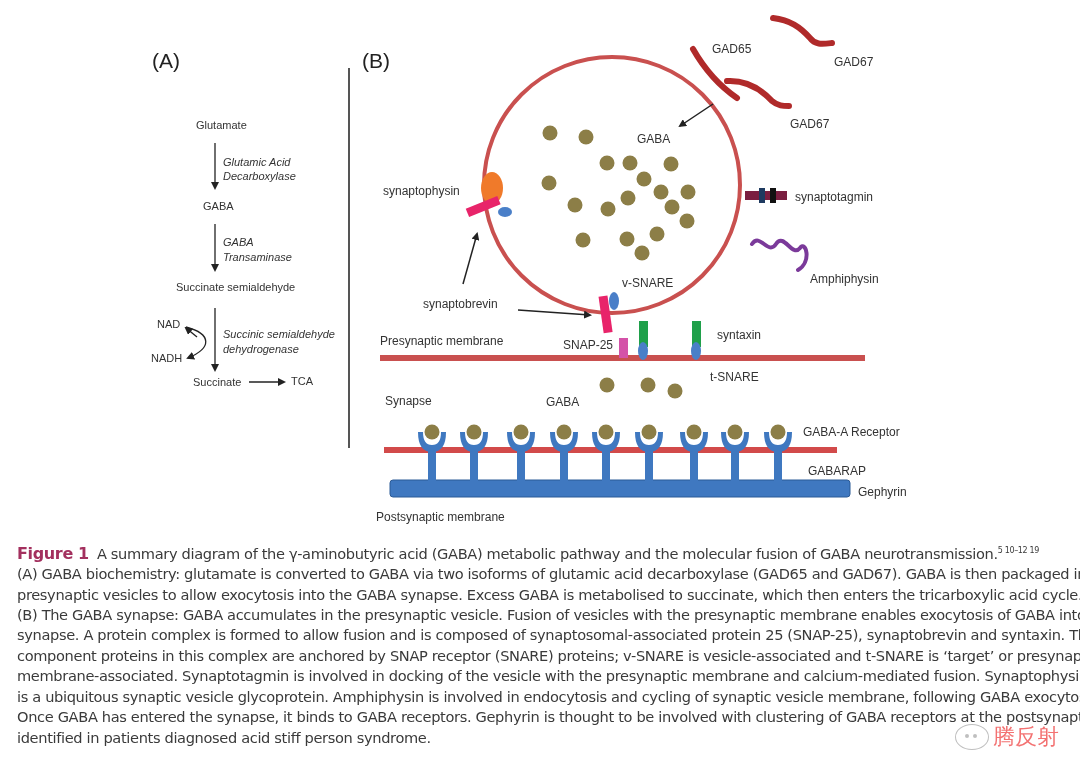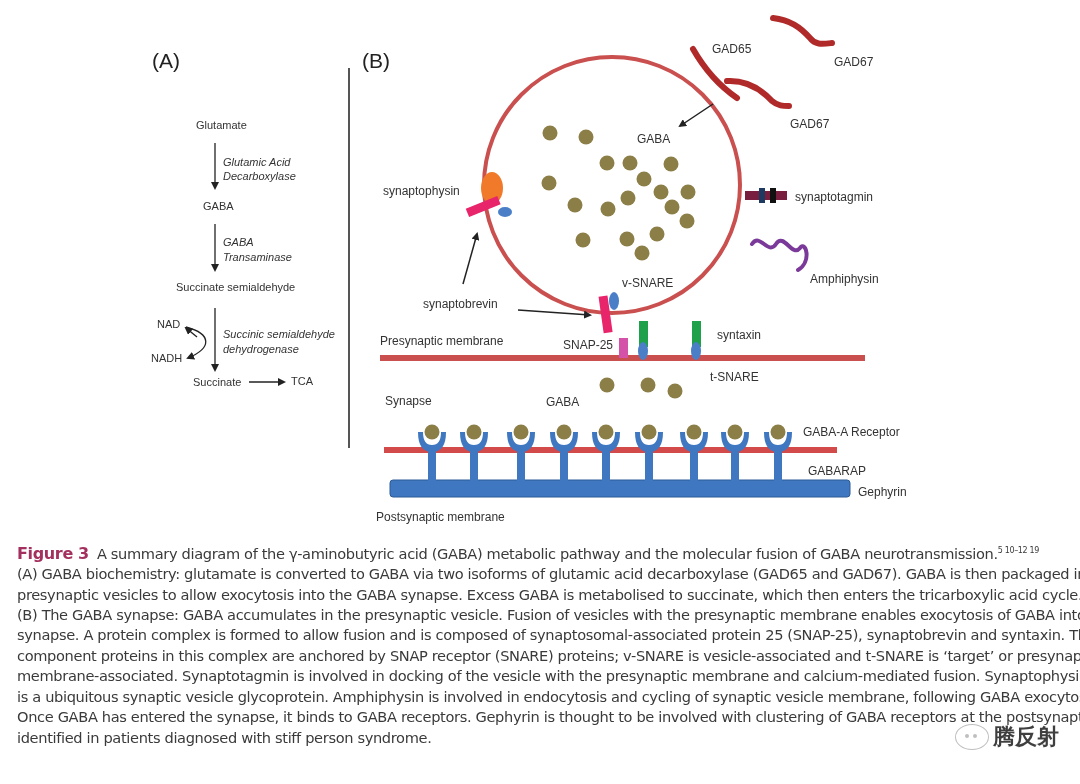--- a/index.html
+++ b/index.html
@@ -8,21 +8,21 @@
   #figure svg { position:absolute; left:0; top:0; }
   .lbl { font-family:"Liberation Sans", "DejaVu Sans", sans-serif; fill:#333; }
   .panel { font-size:21px; fill:#222; }
   .s11 { font-size:11px; }
   .s12 { font-size:12px; }
   .it { font-style:italic; }
   #caption { position:absolute; left:17px; top:541px; width:1060px; font-size:14.6px; line-height:20.4px; color:#3a3a3a; font-family:"DejaVu Sans", "Liberation Sans", sans-serif; letter-spacing:-0.35px; }
   #caption p { margin:0; white-space:nowrap; }
   .fig-label { color:#a3305e; font-weight:bold; font-size:16px; margin-right:8px; }
   .sup { font-size:8px; vertical-align:super;margin-top:12px; }
-  #watermark { position:absolute; left:955px; top:722px; color:#000000; opacity:0.75; font-size:22px; font-family:"DejaVu Sans", sans-serif; display:flex; align-items:center; gap:4px;font-weight:bold; }
+  #watermark { position:absolute; left:955px; top:722px; color:#ef4444; opacity:0.75; font-size:22px; font-family:"DejaVu Sans", sans-serif; display:flex; align-items:center; gap:4px; }
   #watermark .bubble { width:32px; height:24px; border:1.5px solid #aaa; border-radius:50%; display:inline-block; position:relative; }
   #watermark .bubble::after { content:""; position:absolute; left:9px; top:9px; width:4px; height:4px; border-radius:50%; background:#aaa; box-shadow:8px 0 0 #aaa; }
 </style>
 </head>
 <body>
 
 <div id="figure">
 <svg width="1080" height="535" viewBox="0 0 1080 535">
   <defs>
     <marker id="ah" markerWidth="8" markerHeight="8" refX="6" refY="4" orient="auto" markerUnits="userSpaceOnUse">
@@ -184,28 +184,28 @@
 
     <text class="lbl s12" x="803" y="436">GABA-A Receptor</text>
     <text class="lbl s12" x="808" y="475">GABARAP</text>
     <text class="lbl s12" x="858" y="496">Gephyrin</text>
     <text class="lbl s12" x="376" y="521">Postsynaptic membrane</text>
   </g>
 </svg>
 </div>
 
 <div id="caption">
-  <p><span class="fig-label">Figure 3</span><span>A summary diagram of the γ-aminobutyric acid (GABA) metabolic pathway and the molecular fusion of GABA neurotransmission.</span><span class="sup">5 10–12 19</span></p>
+  <p><span class="fig-label">Figure 1</span><span>A summary diagram of the γ-aminobutyric acid (GABA) metabolic pathway and the molecular fusion of GABA neurotransmission.</span><span class="sup">5 10–12 19</span></p>
   <p>(A) GABA biochemistry: glutamate is converted to GABA via two isoforms of glutamic acid decarboxylase (GAD65 and GAD67). GABA is then packaged into</p>
   <p>presynaptic vesicles to allow exocytosis into the GABA synapse. Excess GABA is metabolised to succinate, which then enters the tricarboxylic acid cycle.</p>
   <p>(B) The GABA synapse: GABA accumulates in the presynaptic vesicle. Fusion of vesicles with the presynaptic membrane enables exocytosis of GABA into the</p>
   <p>synapse. A protein complex is formed to allow fusion and is composed of synaptosomal-associated protein 25 (SNAP-25), synaptobrevin and syntaxin. The</p>
   <p>component proteins in this complex are anchored by SNAP receptor (SNARE) proteins; v-SNARE is vesicle-associated and t-SNARE is ‘target’ or presynaptic</p>
   <p>membrane-associated. Synaptotagmin is involved in docking of the vesicle with the presynaptic membrane and calcium-mediated fusion. Synaptophysin</p>
   <p>is a ubiquitous synaptic vesicle glycoprotein. Amphiphysin is involved in endocytosis and cycling of synaptic vesicle membrane, following GABA exocytosis.</p>
   <p>Once GABA has entered the synapse, it binds to GABA receptors. Gephyrin is thought to be involved with clustering of GABA receptors at the postsynaptic</p>
-  <p>identified in patients diagnosed with stiff person syndrome.</p>
+  <p>identified in patients diagnosed acid stiff person syndrome.</p>
 </div>
 
 <div id="watermark">
   <span class="bubble"></span>
   <span>腾反射</span>
 </div>
 
 </body></html>

